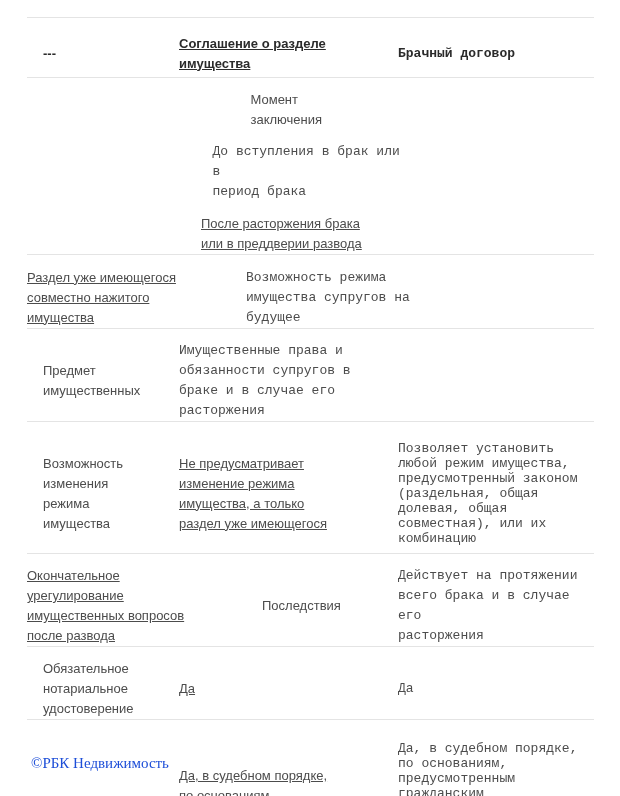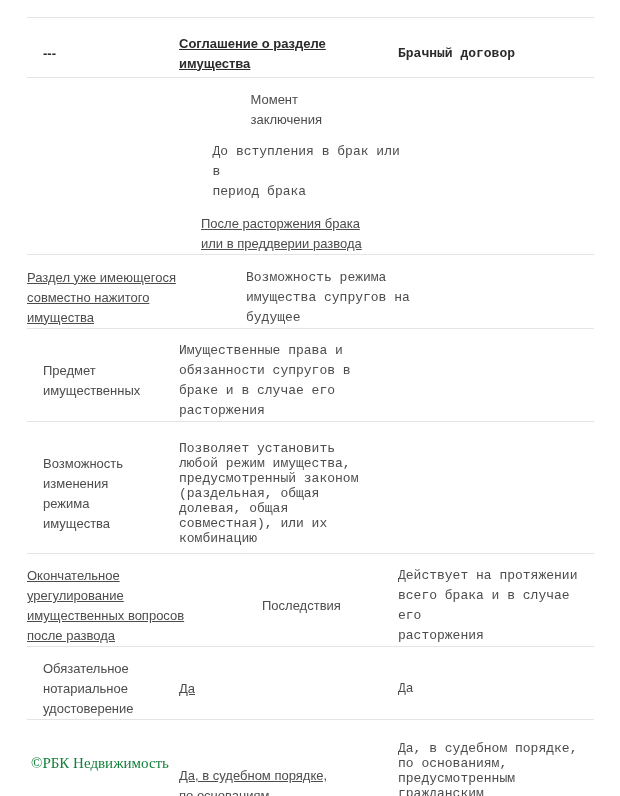--- a/index.html
+++ b/index.html
@@ -50,21 +50,21 @@
     font-weight: bold;
     color: #2b2b2b;
   }
   .tight { line-height: 15px; }
   .credit {
     position: absolute;
     left: 31px;
     top: 755px;
     font-family: "Liberation Serif", "DejaVu Serif", serif;
     font-size: 15px;
-    color: #15803d;
+    color: #1d4ed8;
   }
 </style>
 </head>
 <body>
 
 <div class="table">
 
   <div class="row row-header">
     <div class="cell col1">---</div>
     <div class="cell col2">Соглашение о разделе
@@ -97,20 +97,24 @@
 обязанности супругов в
 браке и в случае его
 расторжения</div>
   </div>
 
   <div class="row row-4">
     <div class="cell col1">Возможность
 изменения
 режима
 имущества</div>
+    <div class="cell col2">Не предусматривает
+изменение режима
+имущества, а только
+раздел уже имеющегося</div>
     <div class="cell col3 tight">Позволяет установить
 любой режим имущества,
 предусмотренный законом
 (раздельная, общая
 долевая, общая
 совместная), или их
 комбинацию</div>
   </div>
 
   <div class="row row-5">

